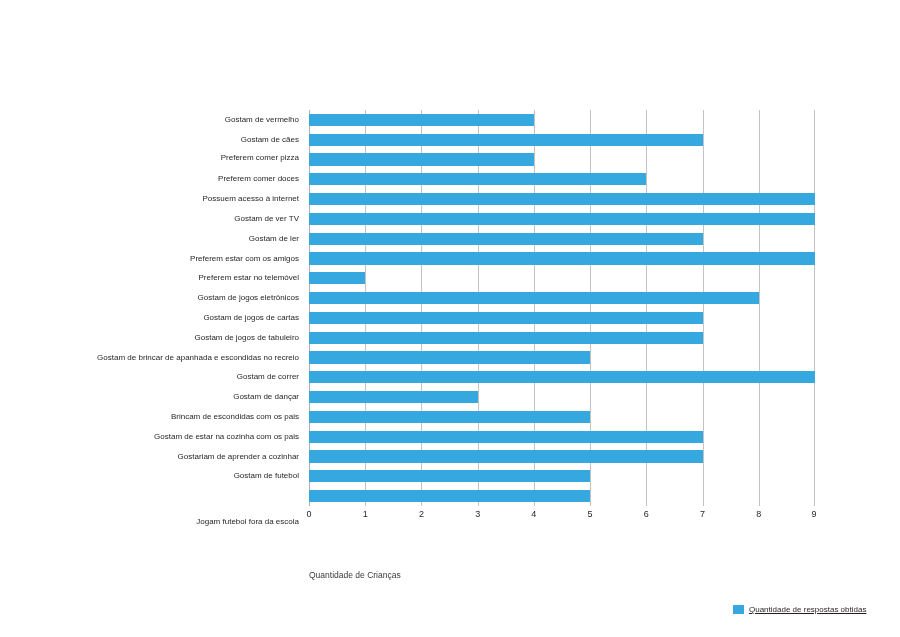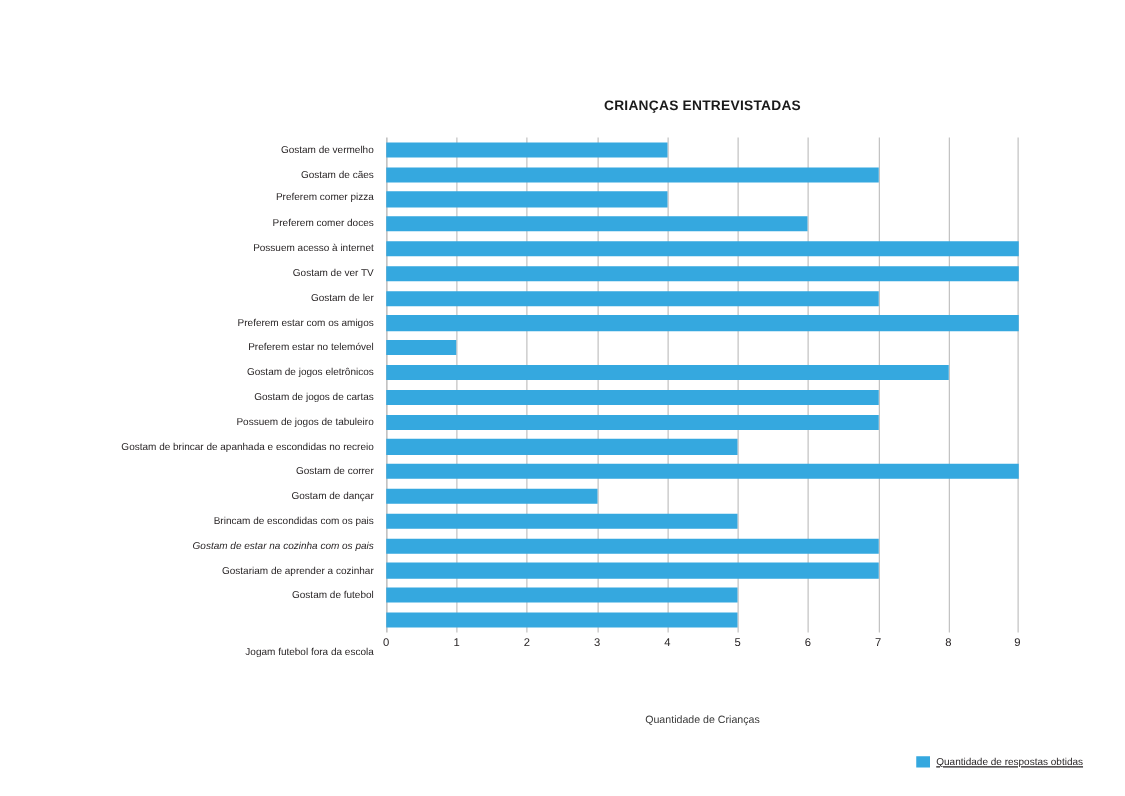--- a/index.html
+++ b/index.html
@@ -36,21 +36,20 @@
     color: #1a1a1a;
     white-space: nowrap;
   }
 
   
   #x-axis-title {
     position: absolute;
     left: 309px;
     top: 570px;
     width: 506px;
-    text-align: center;
     font-size: 8.5px;
     color: #3a3a3a;
     white-space: nowrap;
   }
 
   
   #plot-area {
     position: absolute;
     left: 309px;
     top: 110px;
@@ -151,21 +150,20 @@
     color: #231f20;
     white-space: nowrap;
     text-decoration: underline;
   }
 </style>
 </head>
 <body>
 
 <div id="chart-root">
 
-  <div id="chart-title">CRIANÇAS ENTREVISTADAS</div>
 
   <div id="plot-area">
     <div id="gridlines">
         <div class="gridline axis-zero" style="left: 0px;"></div>
         <div class="gridline" style="left: 56.2222px;"></div>
         <div class="gridline" style="left: 112.444px;"></div>
         <div class="gridline" style="left: 168.667px;"></div>
         <div class="gridline" style="left: 224.889px;"></div>
         <div class="gridline" style="left: 281.111px;"></div>
         <div class="gridline" style="left: 337.333px;"></div>
@@ -242,26 +240,26 @@
       <div class="cat-label" style="top: 24.7px; padding-left: 37px;">Gostam de cães</div>
       <div class="cat-label" style="top: 43px; padding-left: 44px;">Preferem comer pizza</div>
       <div class="cat-label" style="top: 64.3px;">Preferem comer doces</div>
       <div class="cat-label" style="top: 84.1px;">Possuem acesso à internet</div>
       <div class="cat-label" style="top: 103.9px;">Gostam de ver TV</div>
       <div class="cat-label" style="top: 123.7px;">Gostam de ler</div>
       <div class="cat-label" style="top: 143.5px;">Preferem estar com os amigos</div>
       <div class="cat-label" style="top: 163.3px;">Preferem estar no telemóvel</div>
       <div class="cat-label" style="top: 183.1px;">Gostam de jogos eletrônicos</div>
       <div class="cat-label" style="top: 202.9px;">Gostam de jogos de cartas</div>
-      <div class="cat-label" style="top: 222.7px;">Possuem de jogos de tabuleiro</div>
+      <div class="cat-label" style="top: 222.7px;">Gostam de jogos de tabuleiro</div>
       <div class="cat-label" style="top: 242.5px; margin-left: 20px;">Gostam de brincar de apanhada e escondidas no recreio</div>
       <div class="cat-label" style="top: 262.3px;">Gostam de correr</div>
       <div class="cat-label" style="top: 282.1px;">Gostam de dançar</div>
       <div class="cat-label" style="top: 301.9px;">Brincam de escondidas com os pais</div>
-      <div class="cat-label" style="top: 321.7px; font-style: italic;">Gostam de estar na cozinha com os pais</div>
+      <div class="cat-label" style="top: 321.7px;">Gostam de estar na cozinha com os pais</div>
       <div class="cat-label" style="top: 341.5px;">Gostariam de aprender a cozinhar</div>
       <div class="cat-label" style="top: 361.3px;">Gostam de futebol</div>
       <div class="cat-label" style="top: 381.1px; margin-top: 26px;">Jogam futebol fora da escola</div>
     </div>
 
   <div id="x-tick-labels">
       <div class="tick-label" style="left: 0px;">0</div>
       <div class="tick-label" style="left: 56.2222px;">1</div>
       <div class="tick-label" style="left: 112.444px;">2</div>
       <div class="tick-label" style="left: 168.667px;">3</div>

